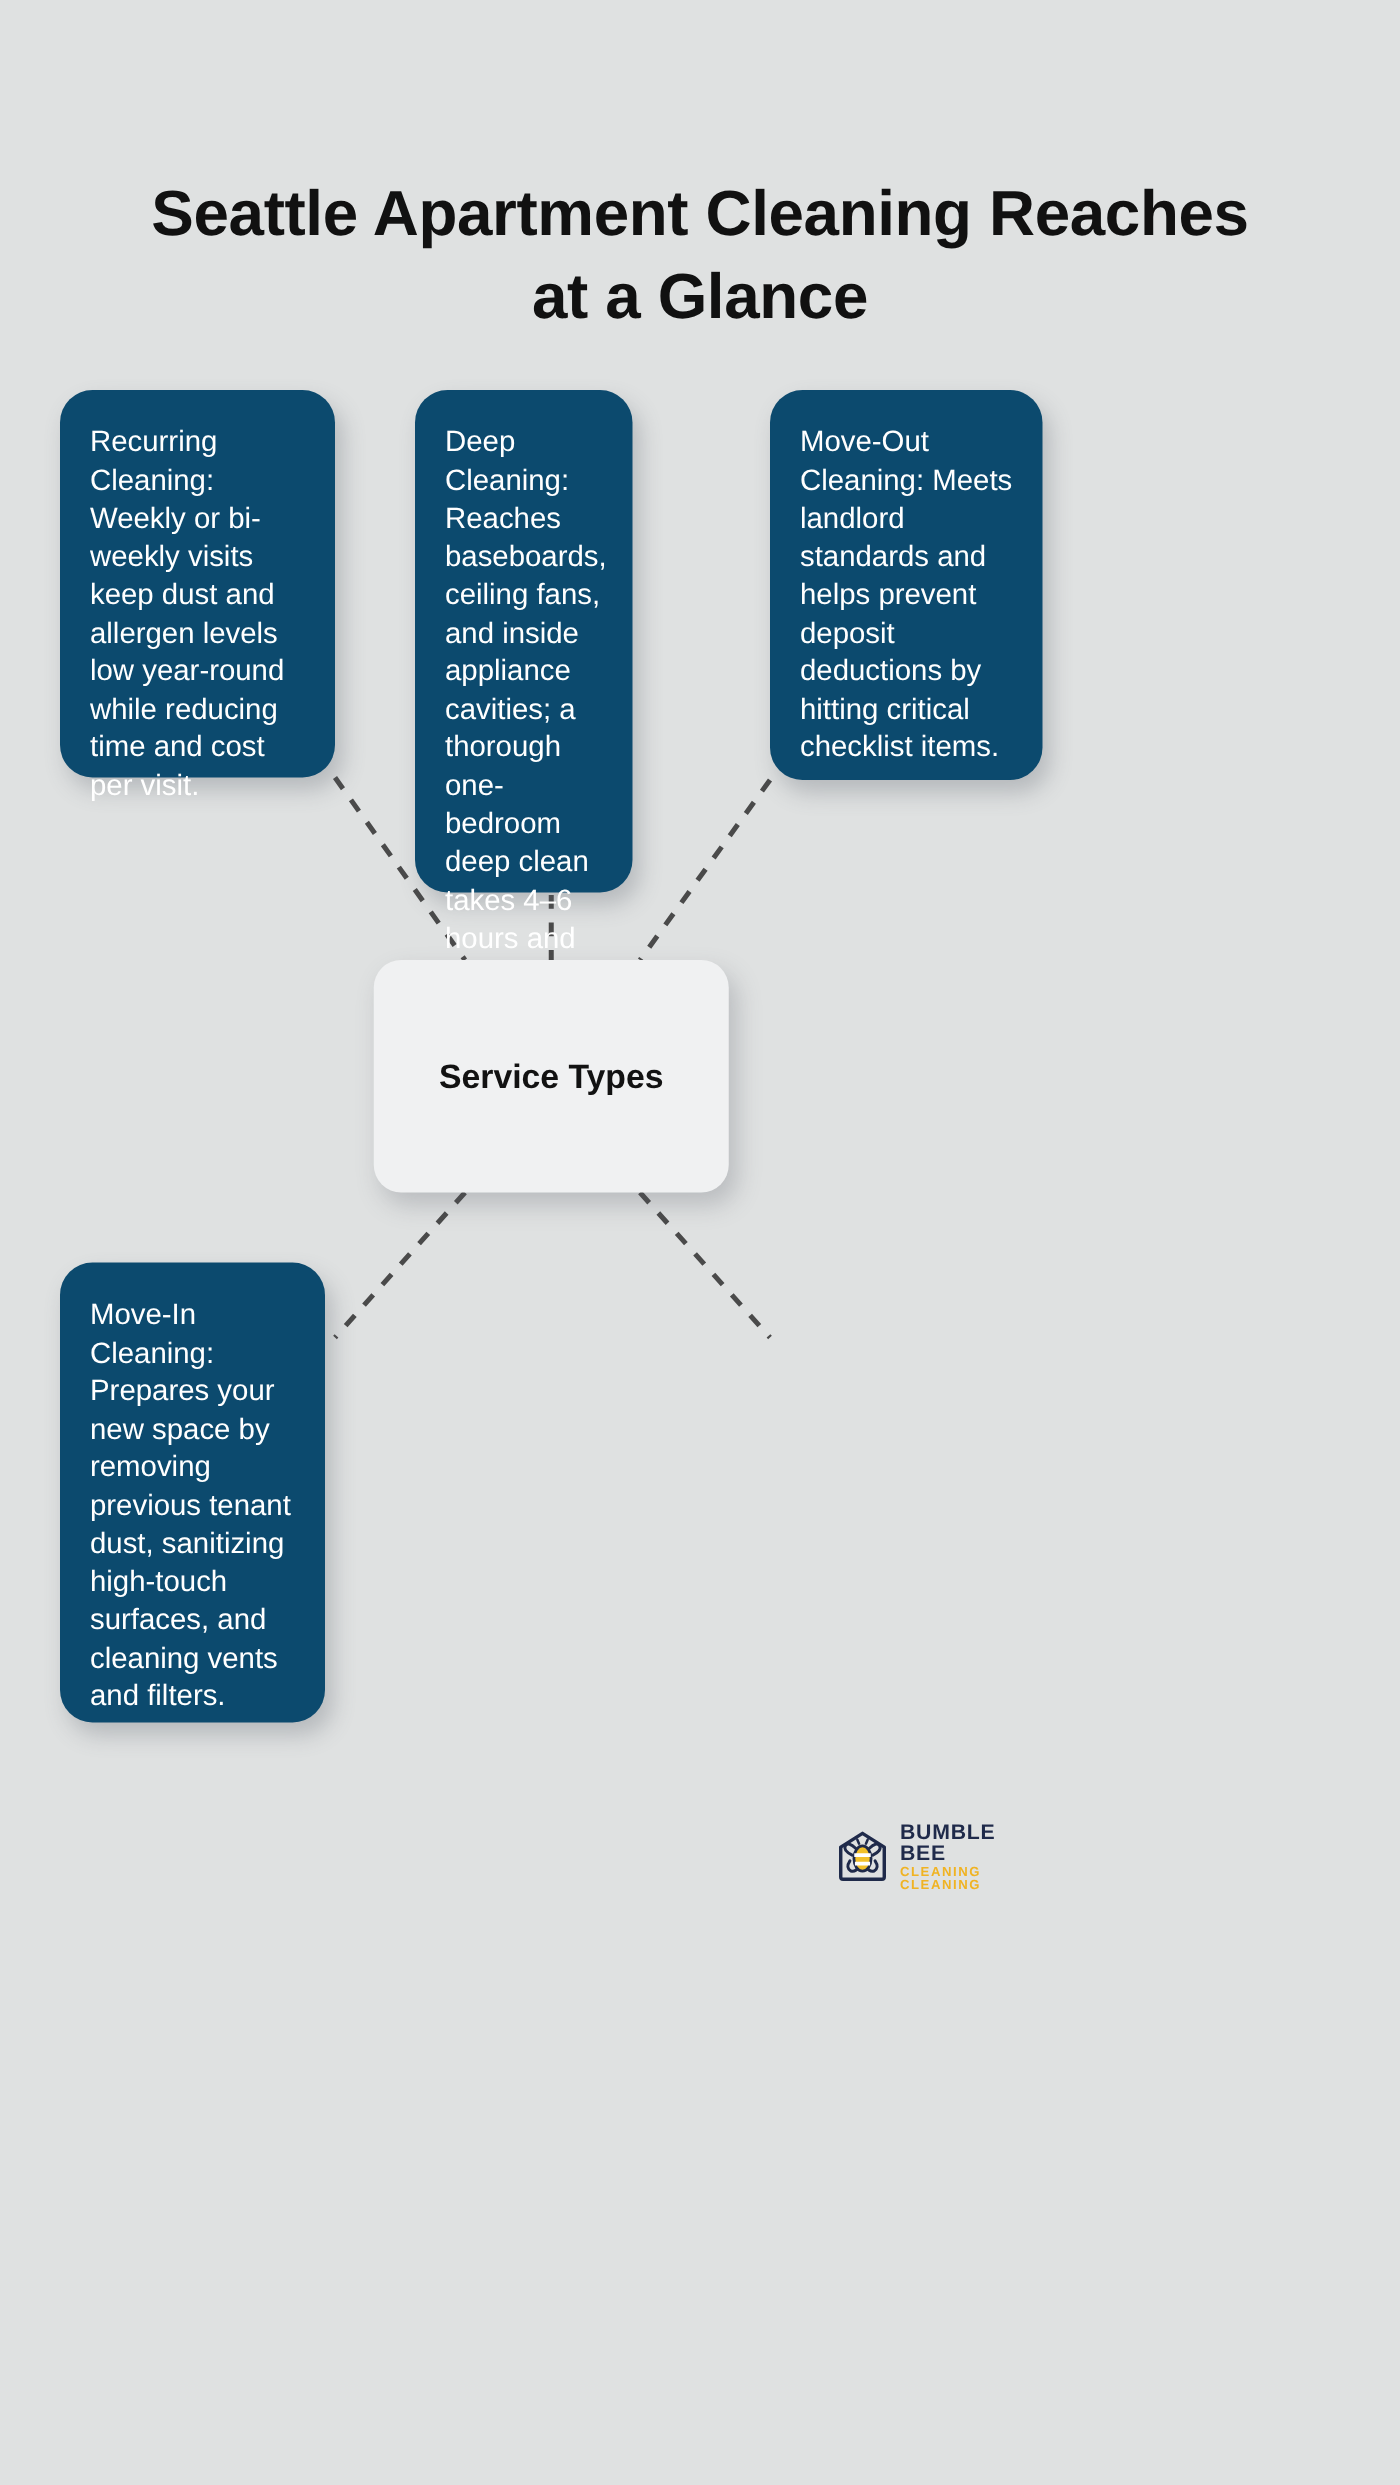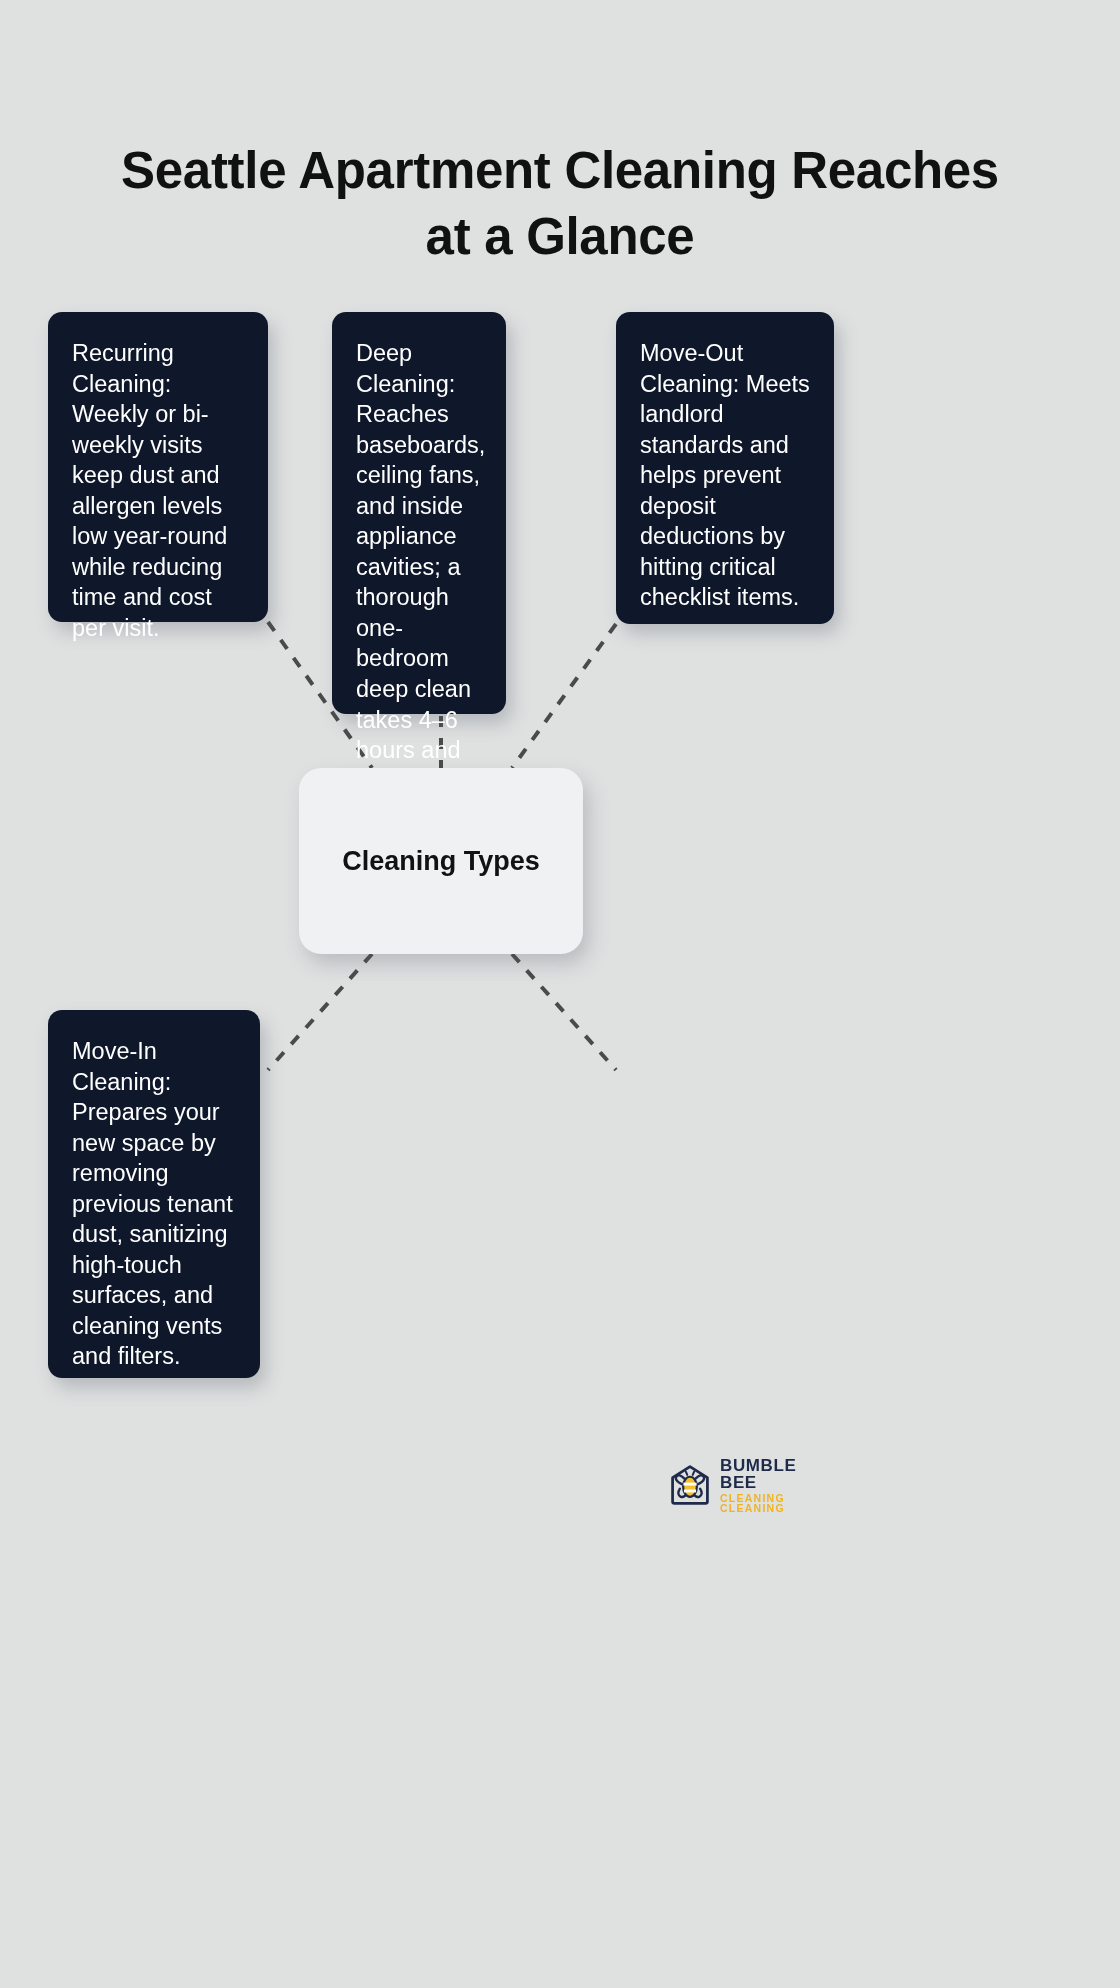--- a/index.html
+++ b/index.html
@@ -42,22 +42,22 @@
     left: 0;
     top: 0;
     width: 1120px;
     height: 1988px;
     pointer-events: none;
   }
 
   
   .card {
     position: absolute;
-    background: #0f172a;
-    border-radius: 14px;
+    background: #0c4a6e;
+    border-radius: 26px;
     box-sizing: border-box;
     padding: 26px 24px 26px 24px;
     color: #ffffff;
     font-size: 23.5px;
     line-height: 1.30;
     box-shadow: 6px 10px 18px rgba(90, 95, 105, 0.30);
     font-weight: 400;
   }
 
   .card-text {
@@ -159,21 +159,21 @@
   <div class="card" id="card-moveout">
     <span class="card-text">Move-Out Cleaning: Meets landlord standards and helps prevent deposit deductions by hitting critical checklist items.</span>
   </div>
 
   <div class="card" id="card-movein">
     <span class="card-text">Move-In Cleaning: Prepares your new space by removing previous tenant dust, sanitizing high-touch surfaces, and cleaning vents and filters.</span>
   </div>
 
 
   <div id="hub">
-    <span class="hub-label">Cleaning Types</span>
+    <span class="hub-label">Service Types</span>
   </div>
 
   <div id="logo">
     <svg class="logo-mark" viewBox="0 0 48 48" xmlns="http://www.w3.org/2000/svg">
       <path d="M24 4 L43 16 L43 42 Q43 44 41 44 L7 44 Q5 44 5 42 L5 16 Z" fill="none" stroke="#1f2a4a" stroke-width="3" stroke-linejoin="round"></path>
       <path d="M18 17 Q12 11 9 15 Q7 19 15 23" fill="none" stroke="#1f2a4a" stroke-width="2.6" stroke-linecap="round"></path>
       <path d="M30 17 Q36 11 39 15 Q41 19 33 23" fill="none" stroke="#1f2a4a" stroke-width="2.6" stroke-linecap="round"></path>
       <path d="M13 28 Q9 34 14 37 Q18 38 21 33" fill="none" stroke="#1f2a4a" stroke-width="2.6" stroke-linecap="round"></path>
       <path d="M35 28 Q39 34 34 37 Q30 38 27 33" fill="none" stroke="#1f2a4a" stroke-width="2.6" stroke-linecap="round"></path>
       <ellipse cx="24" cy="26" rx="7.5" ry="11" fill="#f2c029" stroke="#1f2a4a" stroke-width="2.4"></ellipse>

